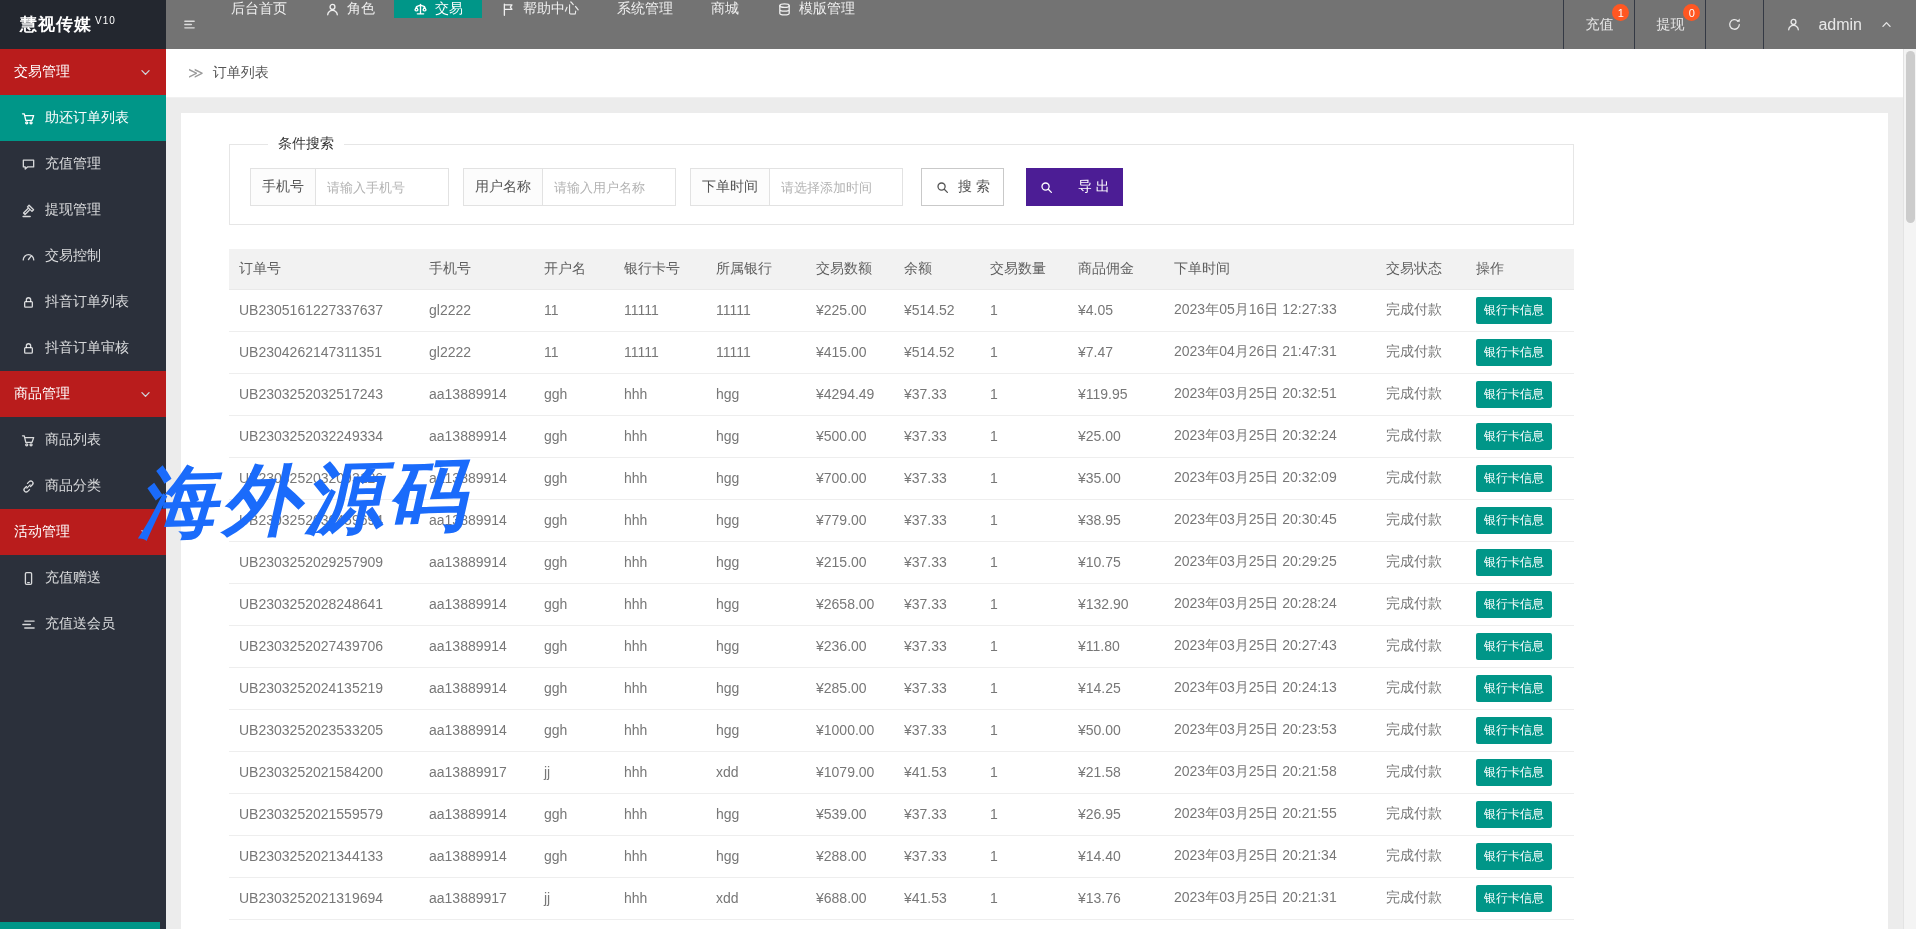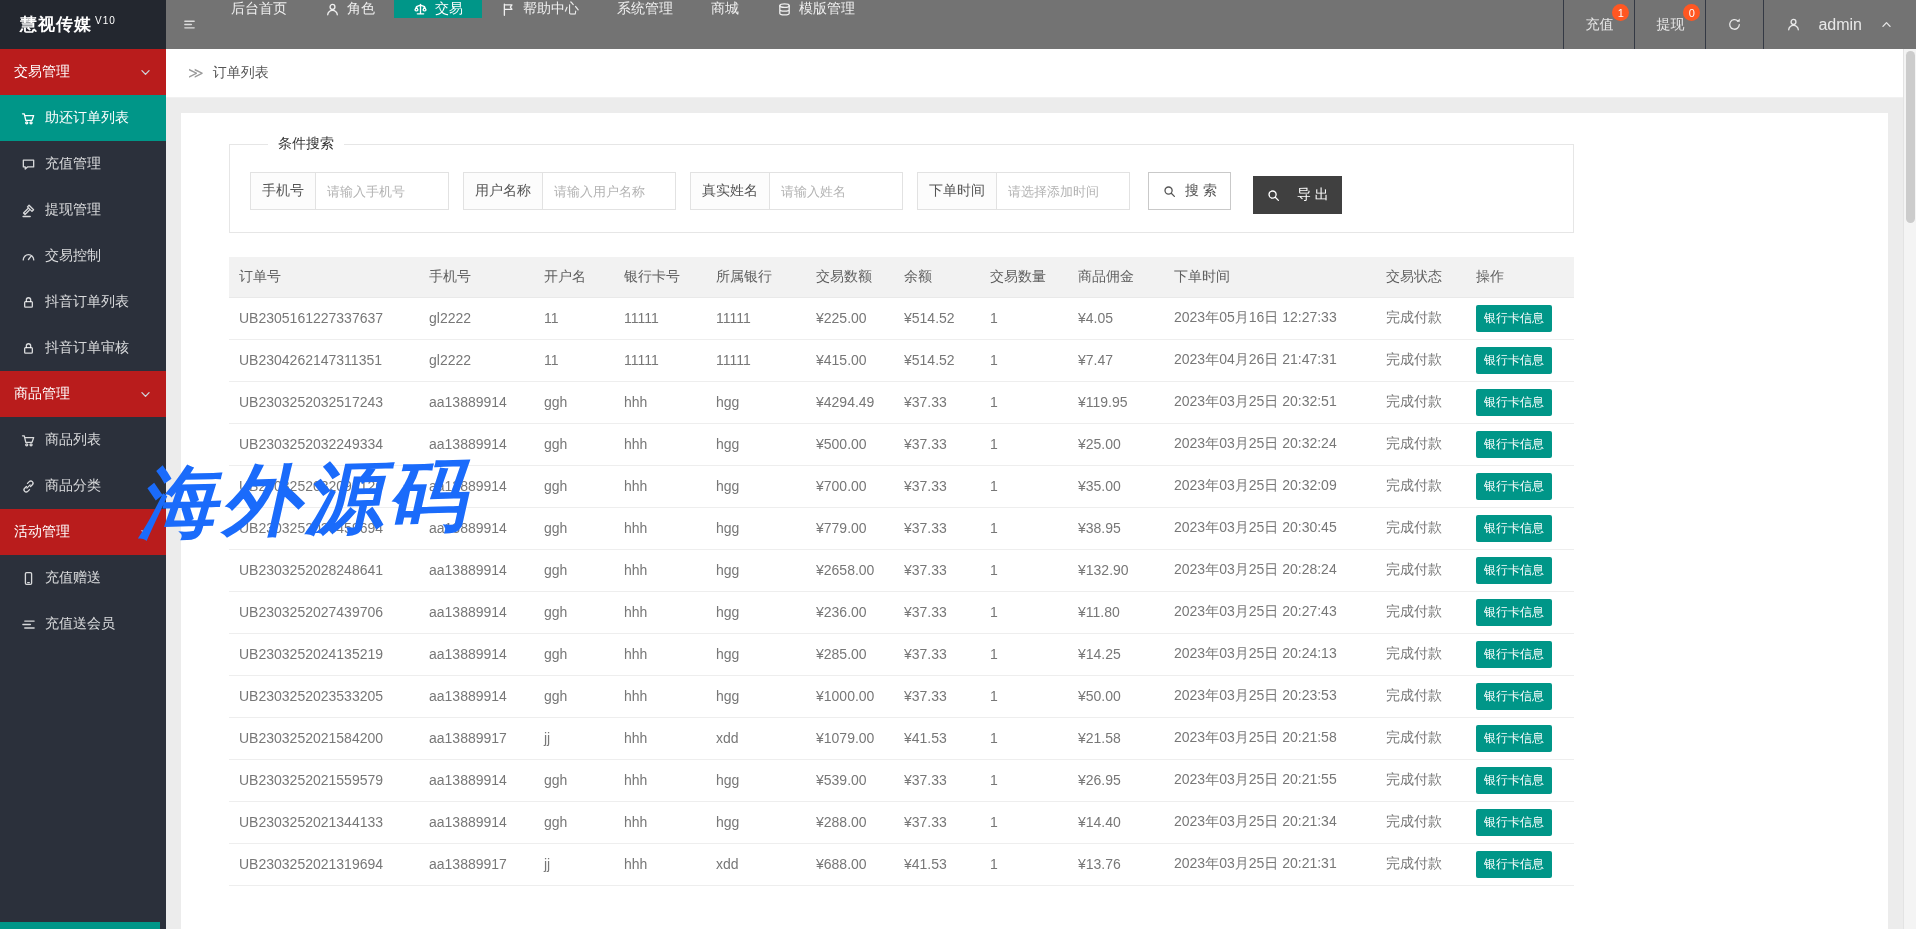--- a/index.html
+++ b/index.html
@@ -49,22 +49,22 @@
   fieldset.search { border:1px solid #e6e6e6; width:1345px; padding:15px 0 18px 20px; }
   fieldset.search legend { margin-left:18px; padding:0 10px; font-size:14px; color:#333; }
   .search-row { display:flex; align-items:center; gap:14px; }
   .fgroup { display:flex; border:1px solid #e2e2e2; height:38px; background:#fff; }
   .fgroup label { display:flex; align-items:center; padding:0 11px; font-size:14px; color:#555;
     border-right:1px solid #e2e2e2; background:#fcfcfc; white-space:nowrap; }
   .fgroup input { border:0; outline:none; padding:0 11px; font-size:13px; width:132px; color:#333; }
   .fgroup input::placeholder { color:#b3b3b3; }
   .btn-search { height:38px; background:#fff; border:1px solid #c9c9c9; padding:0 13px;
     font-size:14px; color:#555; display:flex; align-items:center; gap:8px; cursor:pointer; margin-left:4px;}
-  .btn-export { height:38px; background:#404040; border:0; padding:0 13px; font-size:14px;
-    color:#fff; display:flex; align-items:center; gap:16px; cursor:pointer; margin-left:8px;margin-top:8px; }
+  .btn-export { height:38px; background:#4c1d95; border:0; padding:0 13px; font-size:14px;
+    color:#fff; display:flex; align-items:center; gap:24px; cursor:pointer; margin-left:8px; }
   
   table.orders { border-collapse:collapse; table-layout:fixed; width:1345px; margin-top:24px;
     font-size:14px; }
   table.orders th { background:#f2f2f2; height:40px; text-align:left; font-weight:normal;
     color:#5f5f5f; padding:0 10px; border-bottom:1px solid #e9e9e9; overflow:hidden; white-space:nowrap;}
   table.orders td { height:42px; border-bottom:1px solid #eeeeee; padding:0 10px; color:#777;
     overflow:hidden; white-space:nowrap; }
   .c0{width:190px}.c1{width:115px}.c2{width:80px}.c3{width:92px}.c4{width:100px}.c5{width:88px}
   .c6{width:86px}.c7{width:88px}.c8{width:96px}.c9{width:212px}.c10{width:90px}.c11{width:108px}
   .btn-bank { background:#009688; color:#fff; font-size:12px; padding:5px 8px; border:0;
@@ -301,24 +301,20 @@
     <fieldset class="search">
       <legend>条件搜索</legend>
       <div class="search-row" id="search-row">
         <div class="fgroup">
             <label>手机号</label>
             <input placeholder="请输入手机号" style="">
           </div>
           <div class="fgroup">
             <label>用户名称</label>
             <input placeholder="请输入用户名称" style="">
-          </div>
-          <div class="fgroup">
-            <label>真实姓名</label>
-            <input placeholder="请输入姓名" style="">
           </div>
           <div class="fgroup">
             <label>下单时间</label>
             <input placeholder="请选择添加时间" style="">
           </div>
           <button class="btn-search">
           <span class="icn">
               <svg width="15" height="15" viewBox="0 0 16 16" fill="none" stroke="currentColor" stroke-width="1.4" stroke-linecap="round" stroke-linejoin="round">
                 <circle cx="7" cy="7" r="3.8"></circle>
                 <path d="M9.9 9.9l3.3 3.3"></path>
@@ -434,20 +430,34 @@
             <td class="c4">hgg</td>
             <td class="c5">¥779.00</td>
             <td class="c6">¥37.33</td>
             <td class="c7">1</td>
             <td class="c8">¥38.95</td>
             <td class="c9">2023年03月25日 20:30:45</td>
             <td class="c10">完成付款</td>
             <td class="c11"><button class="btn-bank">银行卡信息</button></td>
           </tr>
           <tr>
+            <td class="c0">UB2303252029257909</td>
+            <td class="c1">aa13889914</td>
+            <td class="c2">ggh</td>
+            <td class="c3">hhh</td>
+            <td class="c4">hgg</td>
+            <td class="c5">¥215.00</td>
+            <td class="c6">¥37.33</td>
+            <td class="c7">1</td>
+            <td class="c8">¥10.75</td>
+            <td class="c9">2023年03月25日 20:29:25</td>
+            <td class="c10">完成付款</td>
+            <td class="c11"><button class="btn-bank">银行卡信息</button></td>
+          </tr>
+          <tr>
             <td class="c0">UB2303252028248641</td>
             <td class="c1">aa13889914</td>
             <td class="c2">ggh</td>
             <td class="c3">hhh</td>
             <td class="c4">hgg</td>
             <td class="c5">¥2658.00</td>
             <td class="c6">¥37.33</td>
             <td class="c7">1</td>
             <td class="c8">¥132.90</td>
             <td class="c9">2023年03月25日 20:28:24</td>

